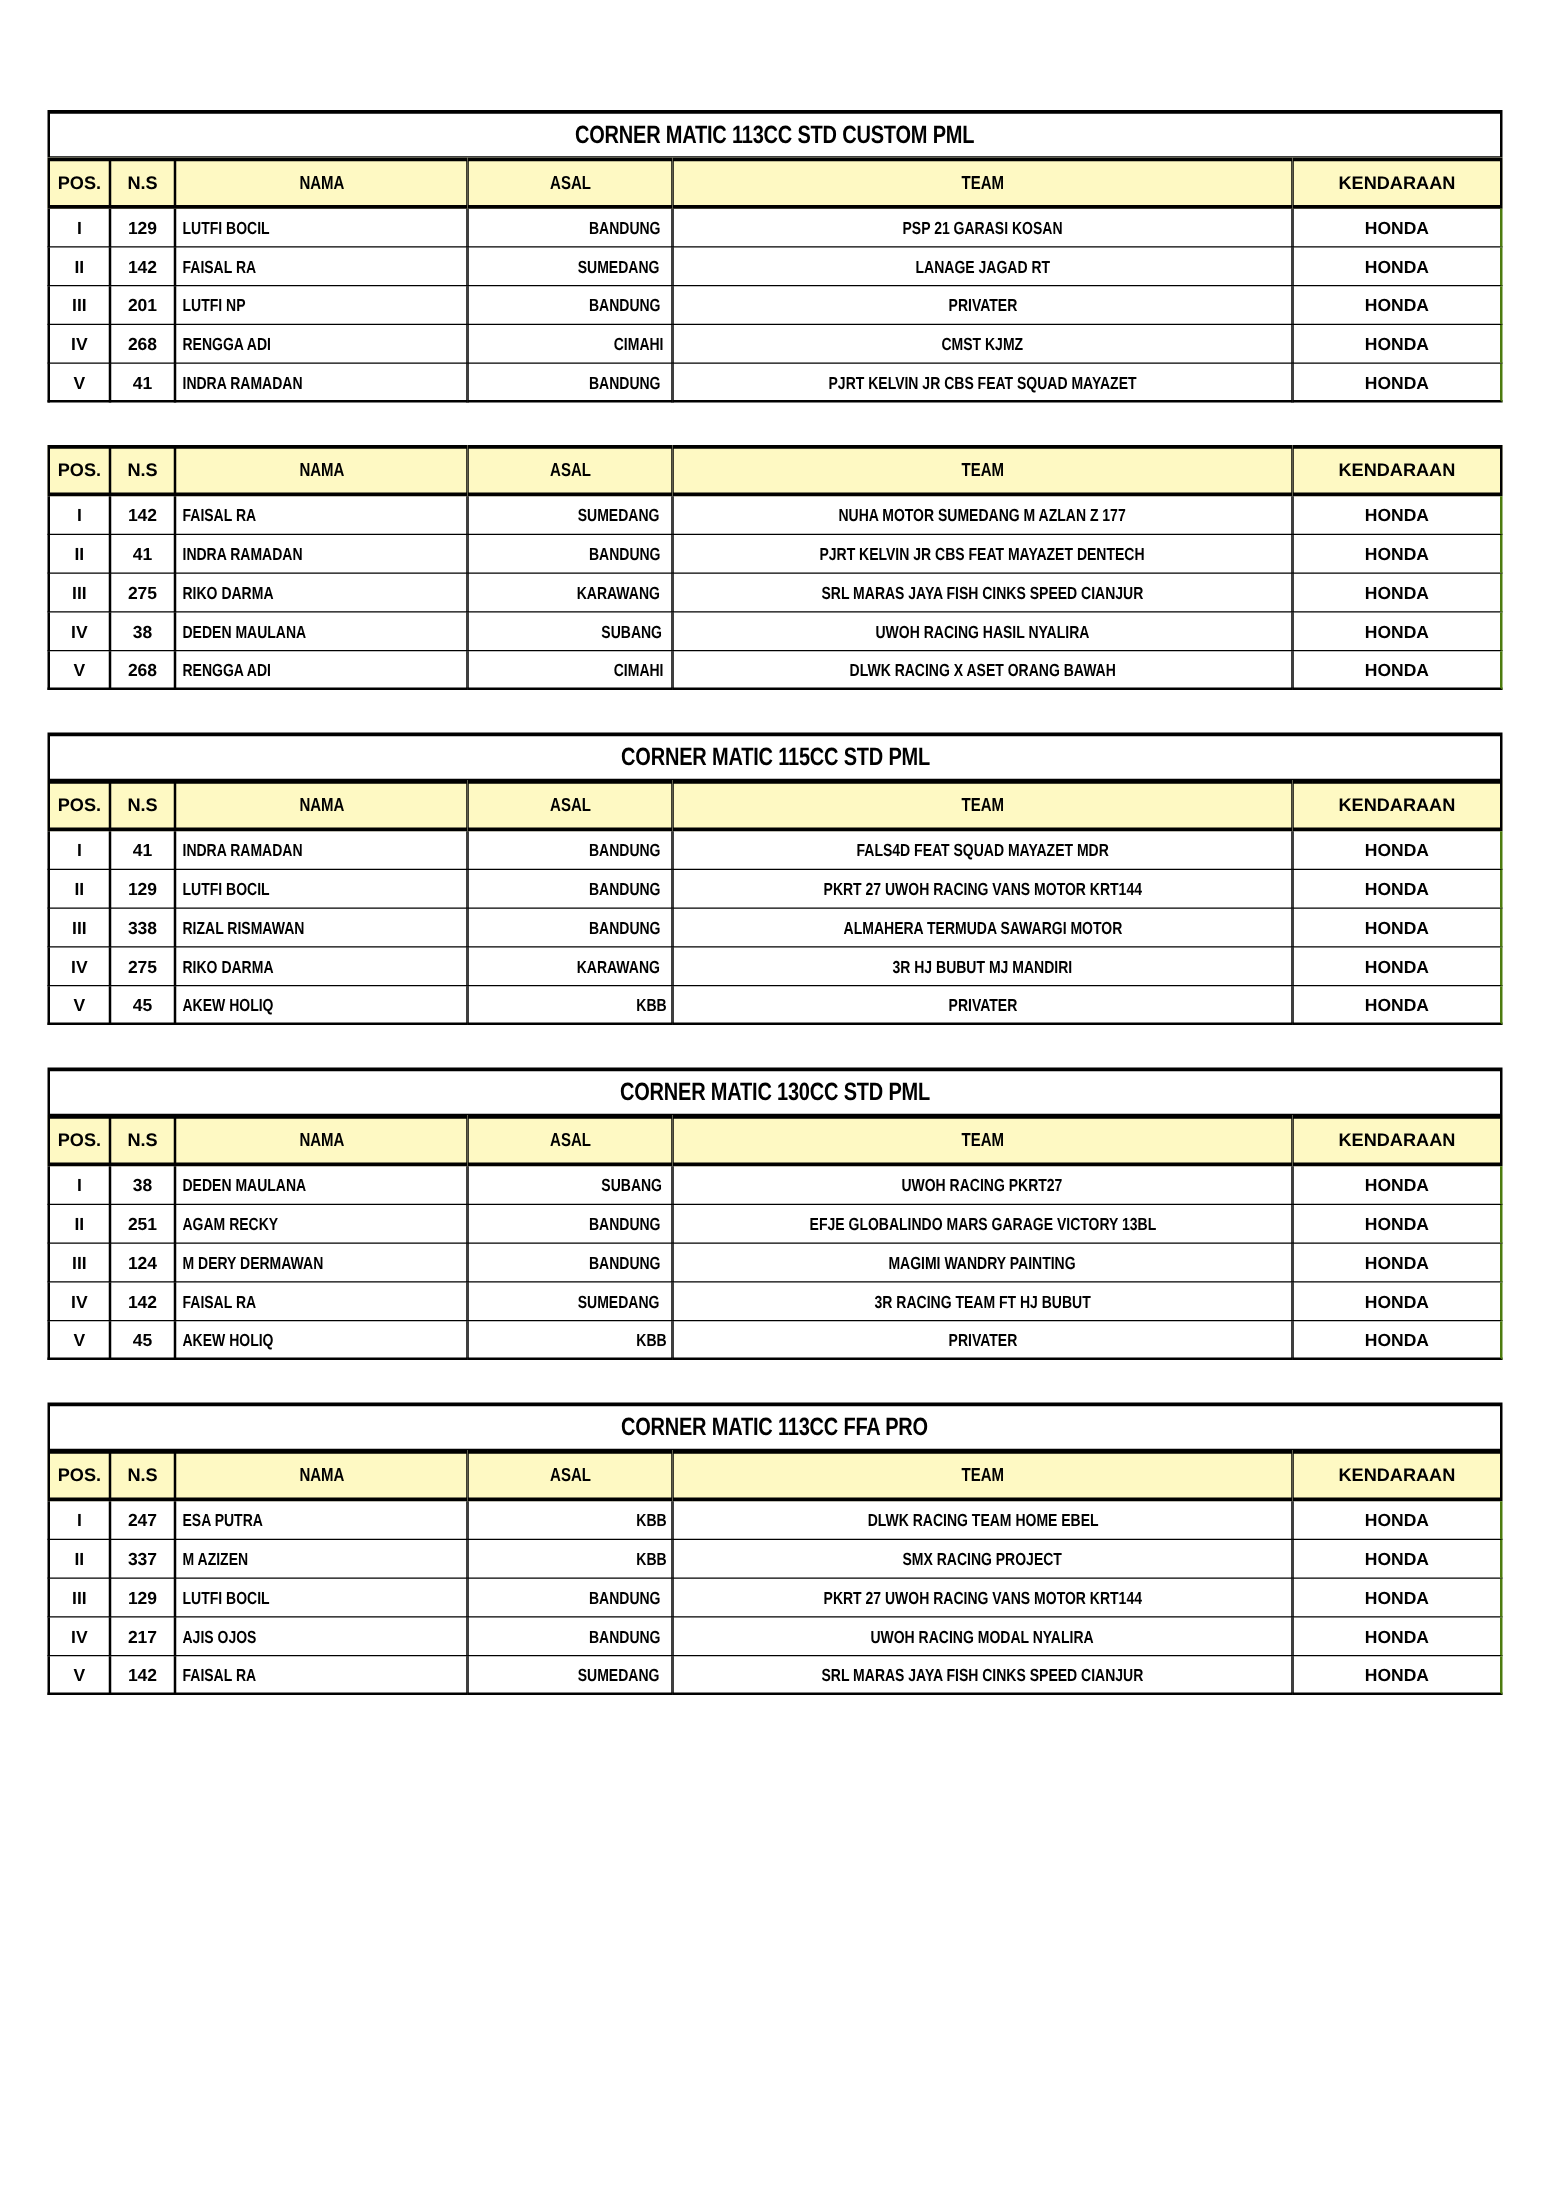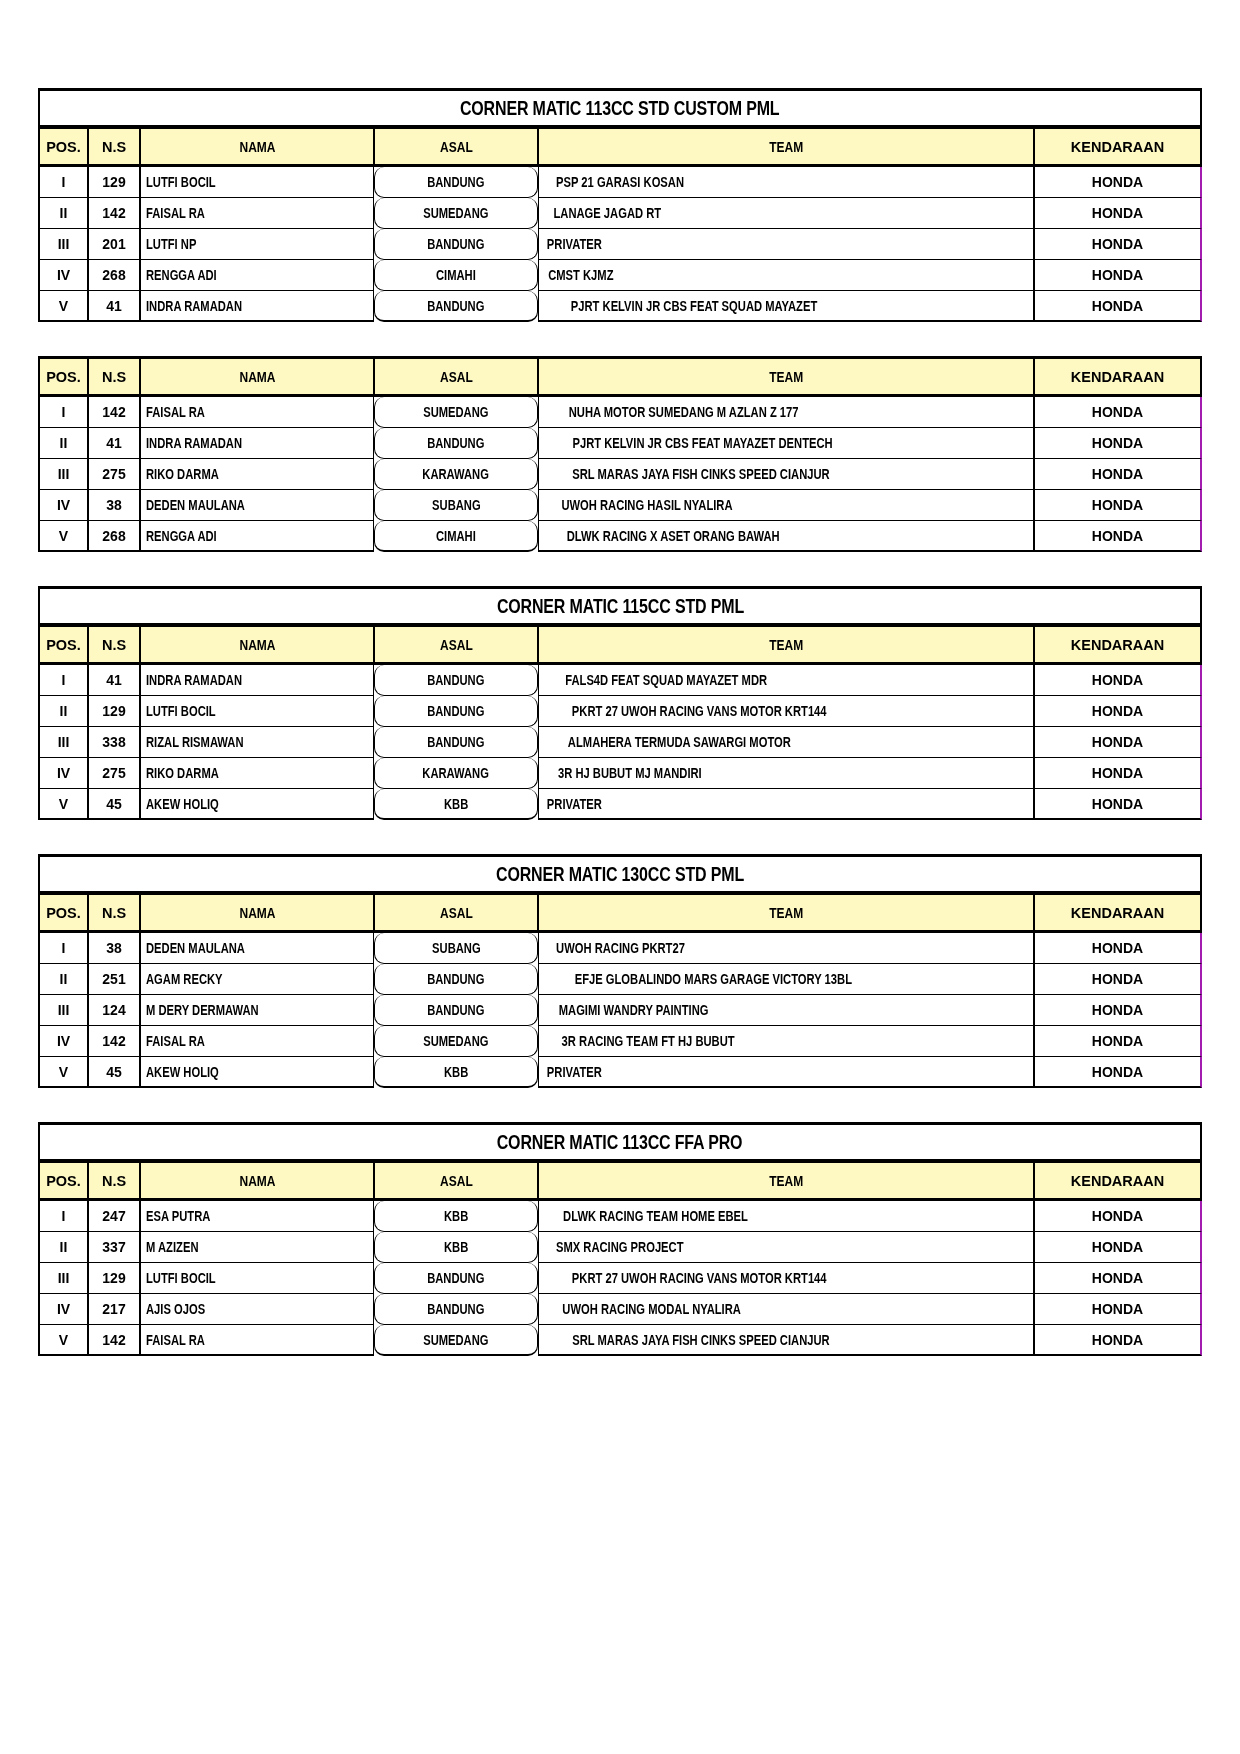--- a/index.html
+++ b/index.html
@@ -86,35 +86,35 @@
   .data-row td {
     border-bottom: 1px solid #000;
     border-left: 1px solid #000;
     border-right: 1px solid #000;
     height: 31px;
     vertical-align: middle;
     font-weight: bold;
     font-size: 14px;
   }
   .data-row td.first { border-left: 2px solid #000; }
-  .data-row td.last  { border-right: 2px solid #a21caf; }
+  .data-row td.last  { border-right: 2px solid #4d7c0f; }
   .data-row:last-child td { border-bottom: 2px solid #000; }
 
   .c-pos, .c-ns, .c-kend {
     text-align: center;
     font-family: "Liberation Sans", sans-serif;
     font-size: 14.5px;
   }
   .c-nama, .c-asal, .c-team {
     font-family: "Liberation Sans Narrow", "Liberation Sans", sans-serif;
     font-size: 15.5px;
   }
   .c-nama { text-align: left; padding-left: 5px; }
-  .c-asal { text-align: center; border-radius: 10px; }
-  .c-team { }
+  .c-asal { text-align: right; }
+  .c-team { text-align: center; }
 
   .c-nama span, .c-asal span, .c-team span {
     display: inline-block;
     transform: scaleX(0.80);
     white-space: nowrap;
   }
   .c-nama span { transform-origin: left center; }
 
   
   col.w-pos  { width: 50px; }

